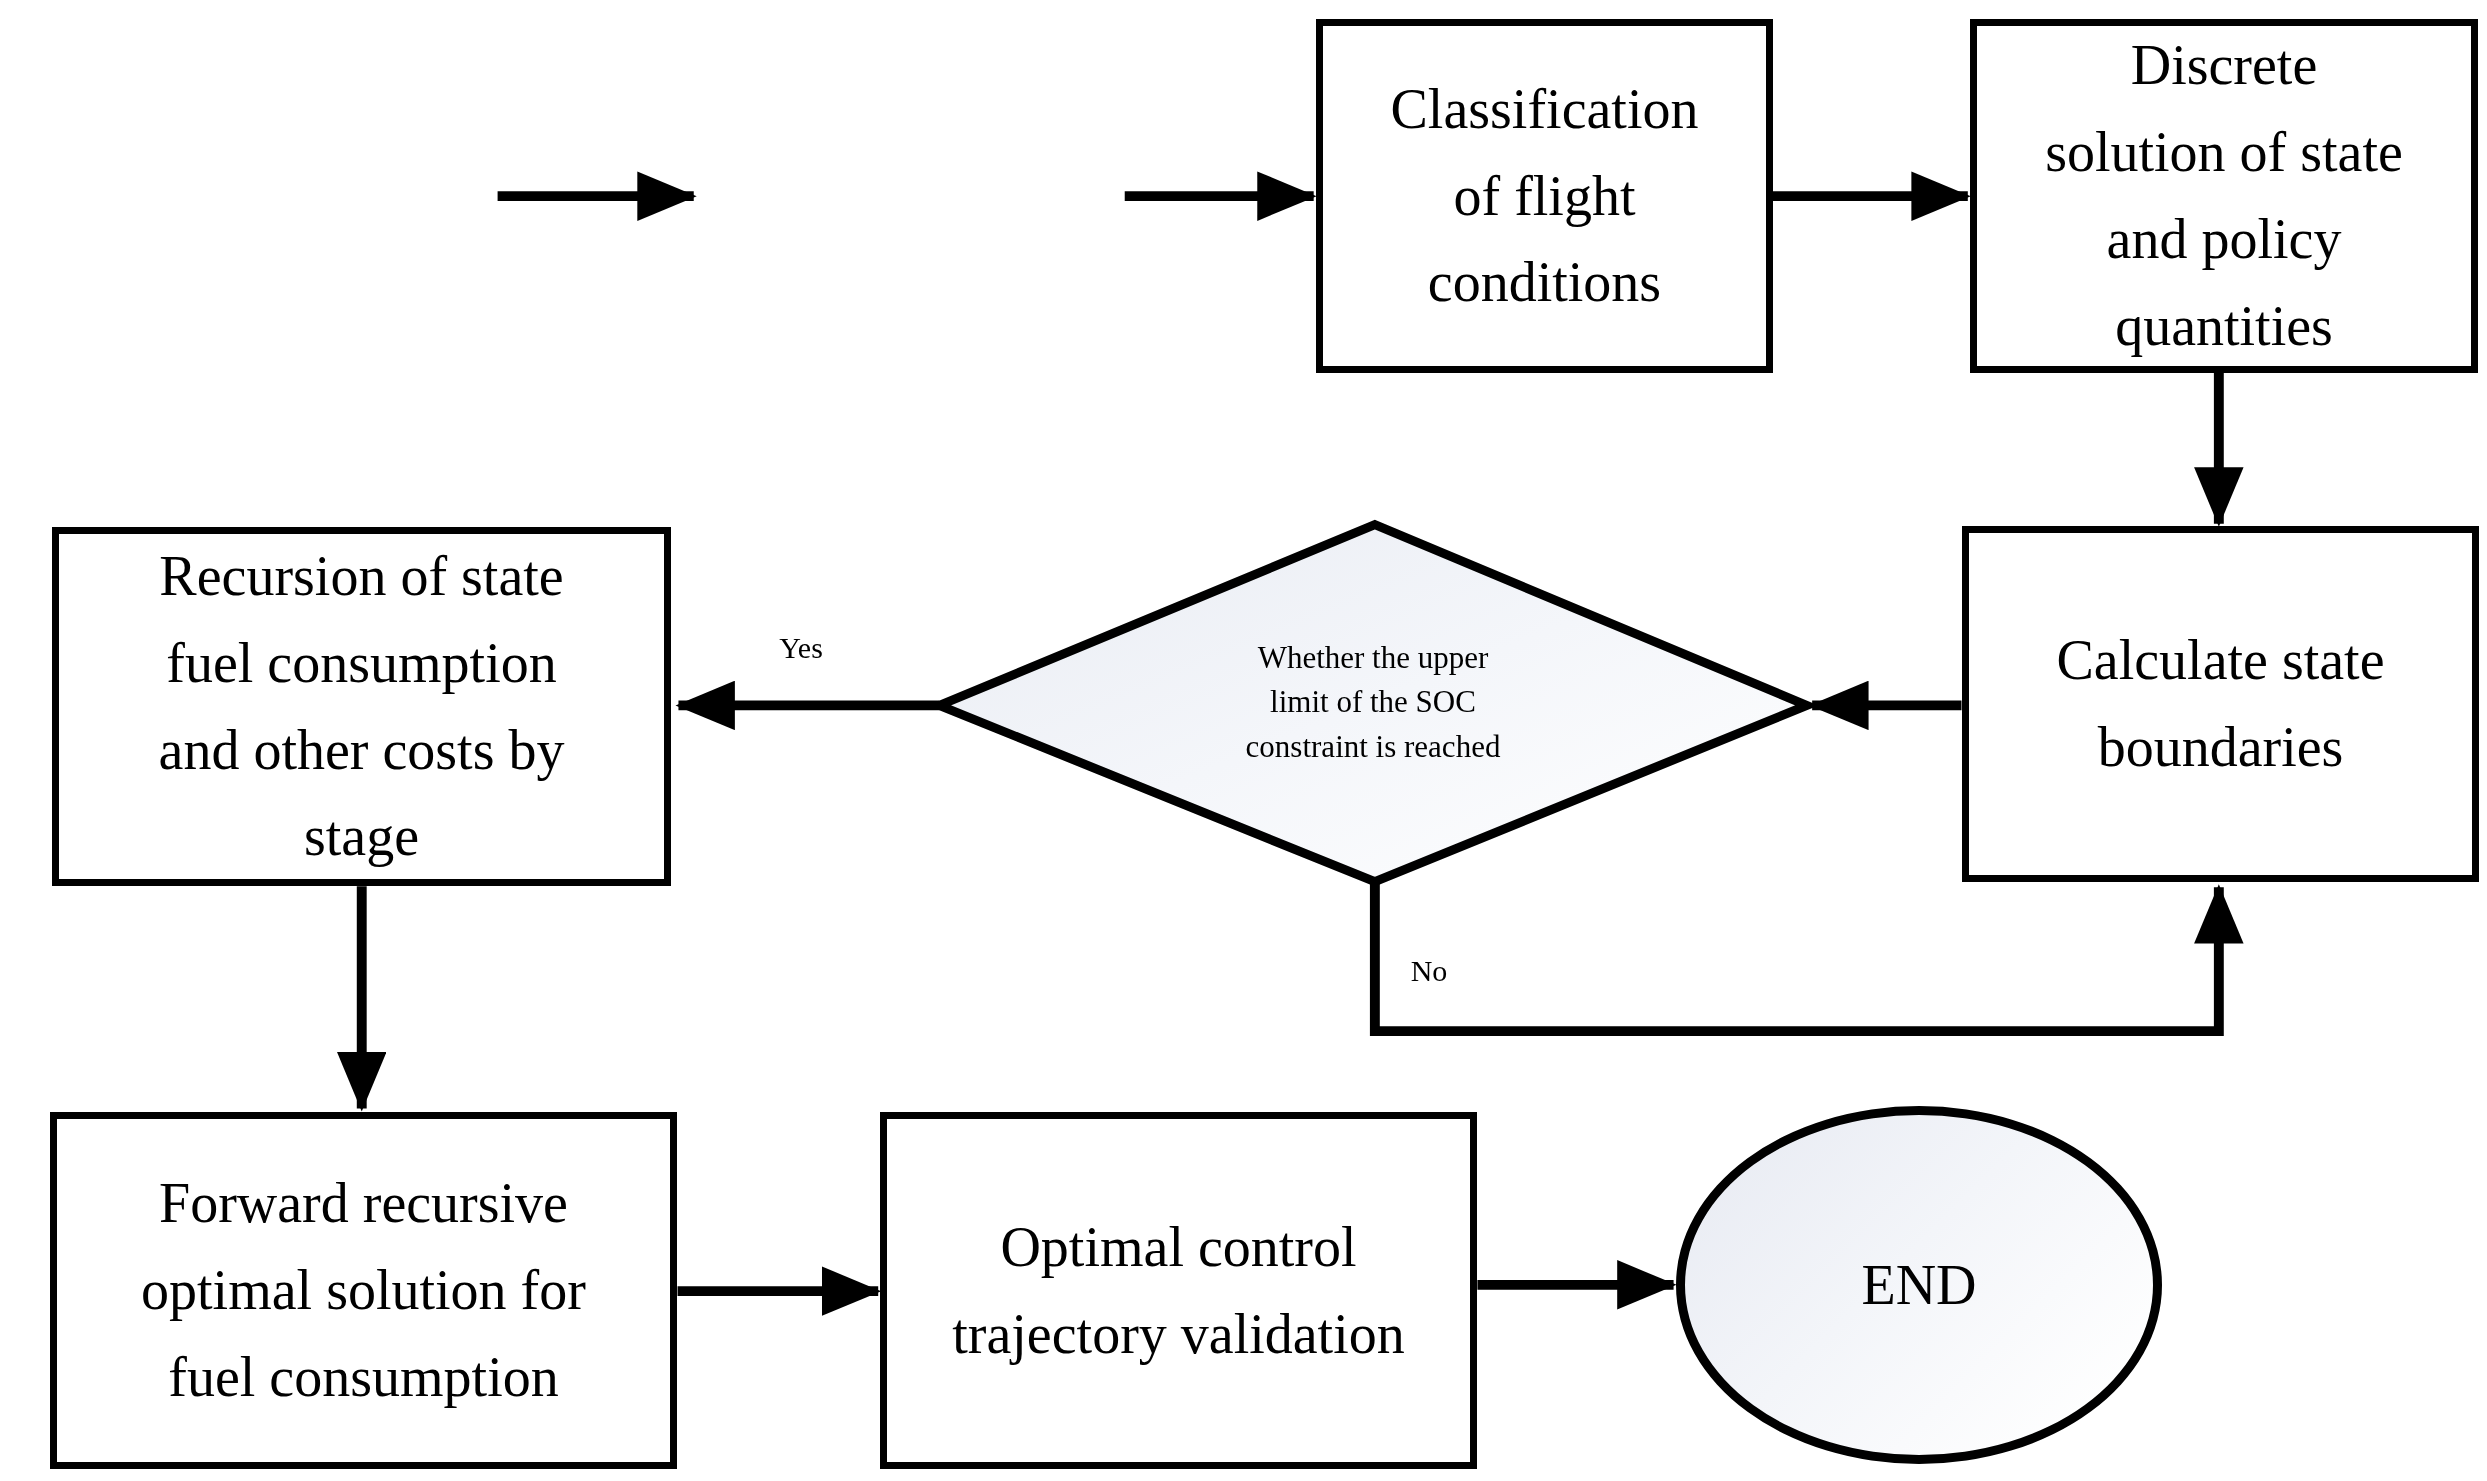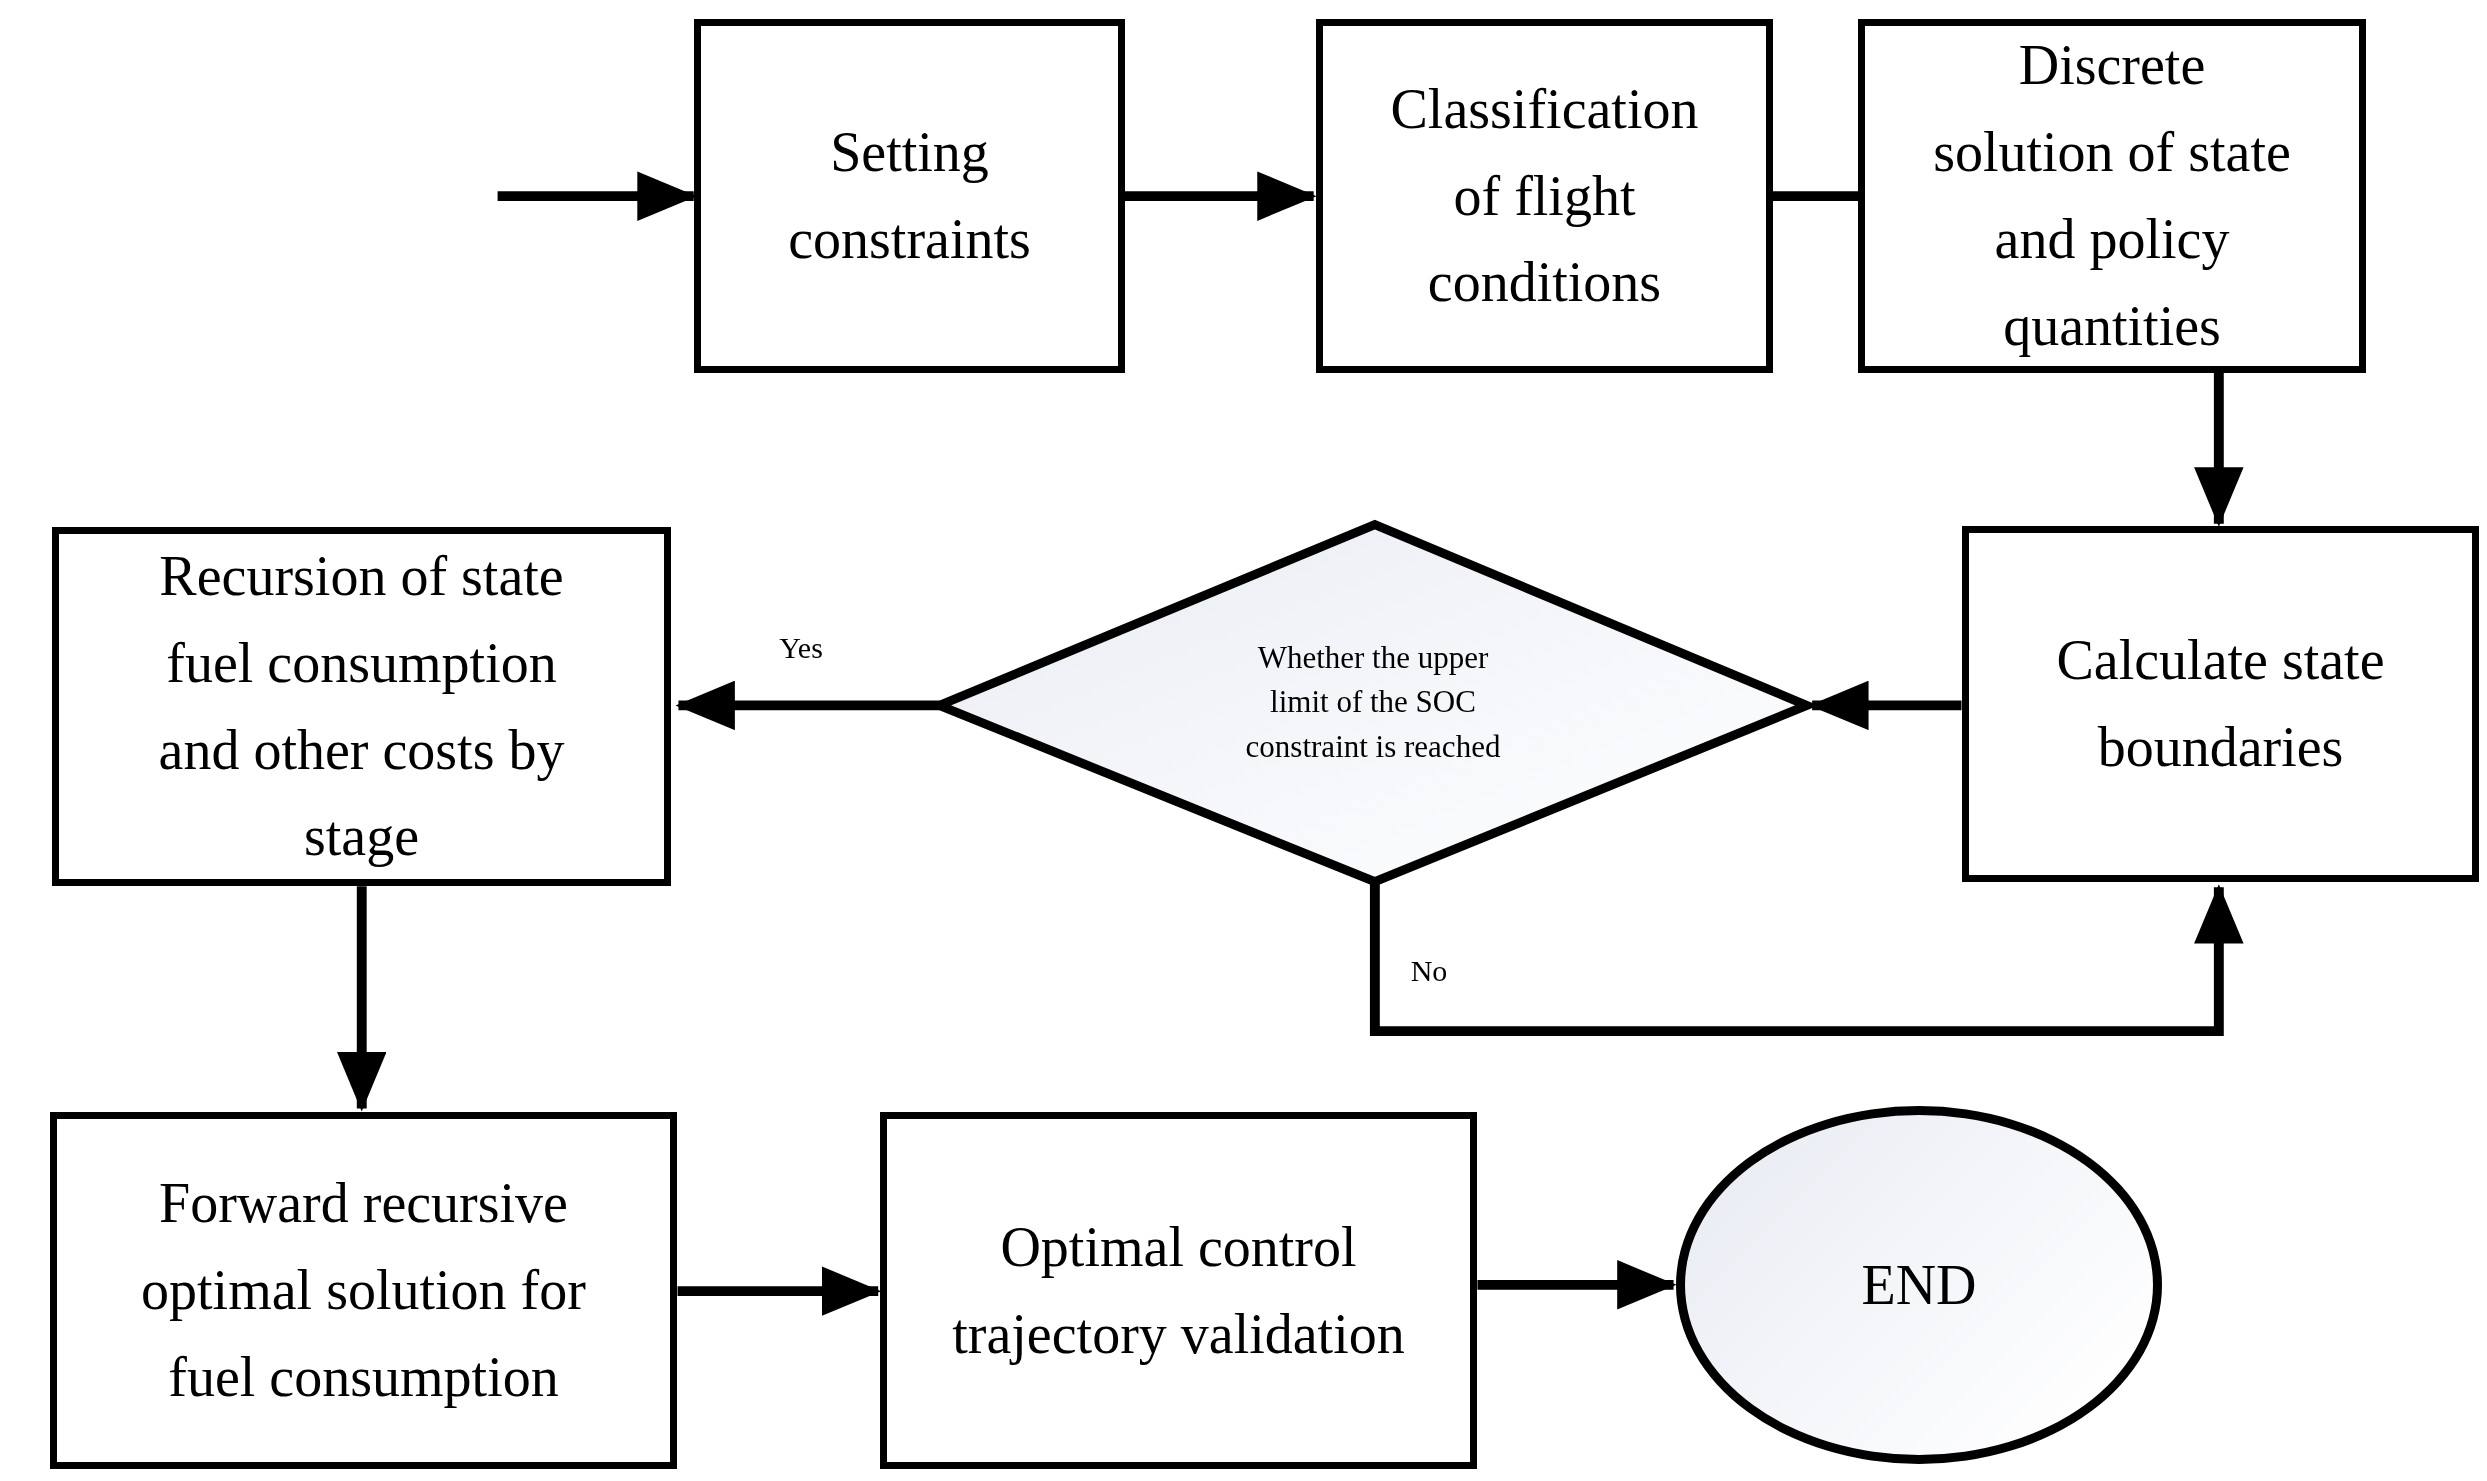--- a/index.html
+++ b/index.html
@@ -41,32 +41,28 @@
     <path d="M1044,784 H754" stroke="#000" stroke-width="11" fill="none" marker-end="url(#ah)"></path>
     <path d="M1528,980 V1146 H2466 V986" stroke="#000" stroke-width="11" fill="none" stroke-linejoin="miter" marker-end="url(#ah)"></path>
     <path d="M402,985 V1232" stroke="#000" stroke-width="11" fill="none" marker-end="url(#ah)"></path>
     <path d="M753,1435 H976" stroke="#000" stroke-width="11" fill="none" marker-end="url(#ah)"></path>
     <path d="M1642,1428 H1860" stroke="#000" stroke-width="11" fill="none" marker-end="url(#ah)"></path>
 
     <polygon points="1528,583 2008,784 1528,980 1044,784" fill="url(#diamondGrad)" stroke="#000" stroke-width="10" stroke-linejoin="miter"></polygon>
   </svg>
 
 
-  <div class="node rect" style="left:694px;top:19px;width:431px;height:354px;">
-    <span class="label">Setting
-constraints</span>
-  </div>
 
   <div class="node rect" style="left:1316px;top:19px;width:457px;height:354px;">
     <span class="label">Classification
 of flight
 conditions</span>
   </div>
 
-  <div class="node rect" style="left:1858px;top:19px;width:508px;height:354px;">
+  <div class="node rect" style="left:1970px;top:19px;width:508px;height:354px;">
     <span class="label">Discrete
 solution of state
 and policy
 quantities</span>
   </div>
 
   <div class="node rect" style="left:1962px;top:526px;width:517px;height:356px;">
     <span class="label">Calculate state
 boundaries</span>
   </div>

